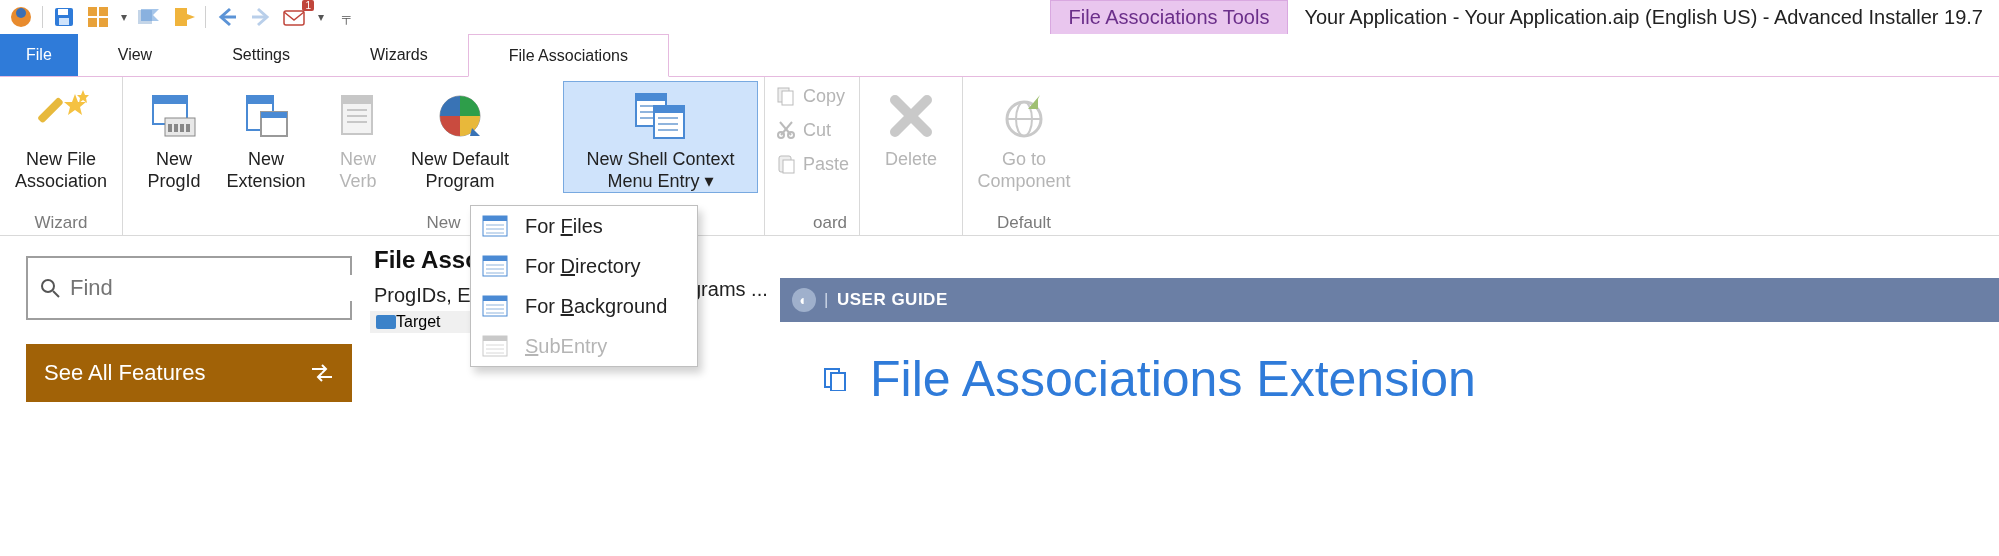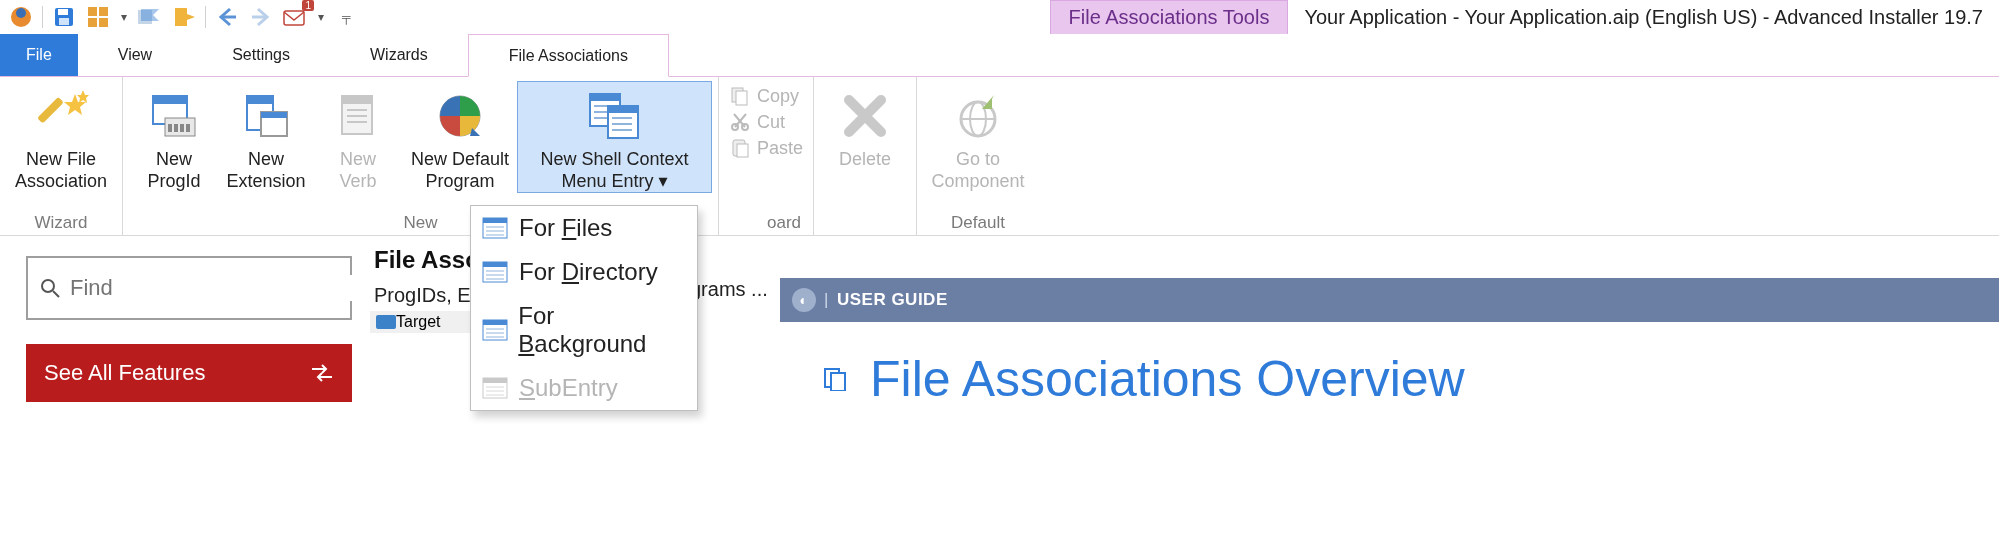--- a/index.html
+++ b/index.html
@@ -27,40 +27,40 @@
   .group { display:flex; flex-direction:column; align-items:stretch; border-right:1px solid #d9d9d9; padding:4px 6px 2px 6px; }
   .group-body { flex:1; display:flex; align-items:flex-start; gap:2px; }
   .group-label { text-align:center; font-size:17px; color:#7a7a7a; padding:2px 0 0 0; }
 
   .big-btn { display:flex; flex-direction:column; align-items:center; justify-content:flex-start; width:110px; padding:4px 4px 0 4px; text-align:center; cursor:pointer; border:1px solid transparent; }
   .big-btn .icon-wrap { height:60px; display:flex; align-items:center; justify-content:center; }
   .big-btn .lbl { font-size:18px; color:#222; line-height:22px; margin-top:2px; }
   .big-btn.narrow { width:90px; }
   .big-btn.wide { width:195px; }
   .big-btn.disabled .lbl { color:#b5b5b5; }
-  .big-btn.selected { background:#cfe3fb; border:1px solid #78a9e0; }
-
-  .small-col { display:flex; flex-direction:column; gap:4px; padding:4px 4px; }
+  .big-btn.selected { background:#cfe3fb; border:1px solid #78a9e0;margin-left:46px; }
+
+  .small-col { display:flex; flex-direction:column; gap:12px; padding:4px 4px; }
   .small-btn { display:flex; align-items:center; gap:6px; font-size:18px; cursor:pointer; color:#333; }
   .small-btn.disabled { color:#b5b5b5; }
   .small-btn .mini-icon { width:22px; height:22px; display:flex; align-items:center; justify-content:center; }
 
   
   .popup { position:absolute; top:128px; left:470px; width:228px; background:#fff; border:1px solid #bfbfbf; box-shadow:4px 6px 8px rgba(0,0,0,0.18); z-index:50; }
-  .popup-item { display:flex; align-items:center; gap:10px; padding:8px 12px 8px 10px; font-size:24px; color:#222; cursor:pointer; }
+  .popup-item { display:flex; align-items:center; gap:16px; padding:8px 12px 8px 10px; font-size:20px; color:#222; cursor:pointer; }
   .popup-item.disabled { color:#b5b5b5; }
   .popup-item .pi-icon { width:28px; height:24px; display:flex; align-items:center; justify-content:center; }
   .popup-item .ul { text-decoration:underline; }
 
   
   .content { display:flex; align-items:flex-start; height:calc(556px - 34px - 43px - 159px); }
   .left-pane { width:370px; padding:20px 18px 0 26px; }
   .find-box { display:flex; align-items:center; gap:10px; border:2px solid #9e9e9e; height:64px; padding:0 12px; margin-bottom:24px; }
   .find-box input { border:none; outline:none; font-size:22px; color:#666; flex:1; }
-  .see-all { background:#b91c1c; color:#fff; height:58px; display:flex; align-items:center; justify-content:space-between; padding:0 18px; font-size:22px; cursor:pointer; }
+  .see-all { background:#a16207; color:#fff; height:58px; display:flex; align-items:center; justify-content:space-between; padding:0 18px; font-size:22px; cursor:pointer; }
 
   .mid-pane { width:410px; padding:10px 0 0 0; position:relative; }
   .mid-title-frag { font-size:24px; font-weight:600; color:#111; padding-left:4px; }
   .mid-sub-row { display:flex; align-items:center; gap:6px; font-size:20px; color:#222; margin-top:10px; padding-left:4px; }
   .mid-sub-end { font-size:20px; color:#222; }
   .target-row { display:flex; align-items:center; gap:0; background:#f0f0f0; padding:2px 6px; margin-top:4px; width:100px; }
   .target-row .mon { width:20px; height:14px; background:#3b82c9; border-radius:2px; }
 
   .right-pane { flex:1; padding-top:42px; position:relative; }
   .guide-bar { background:#6b7fa5; color:#fff; height:44px; display:flex; align-items:center; gap:8px; padding:0 12px; font-size:17px; letter-spacing:0.5px; }
@@ -408,16 +408,16 @@
       <span class="bar">|</span>
       <span style="font-weight:600">USER GUIDE</span>
     </div>
     <div class="page-title-row">
       <span class="pt-icon">
         <svg width="24" height="24" viewBox="0 0 24 24">
             <rect x="2" y="2" width="14" height="18" fill="none" stroke="#2f7bd9" stroke-width="2"></rect>
             <rect x="8" y="6" width="14" height="18" fill="#fff" stroke="#2f7bd9" stroke-width="2"></rect>
           </svg>
       </span>
-      <div class="page-title">File Associations Overview</div>
+      <div class="page-title">File Associations Extension</div>
     </div>
   </div>
 </div>
 
 </body></html>

